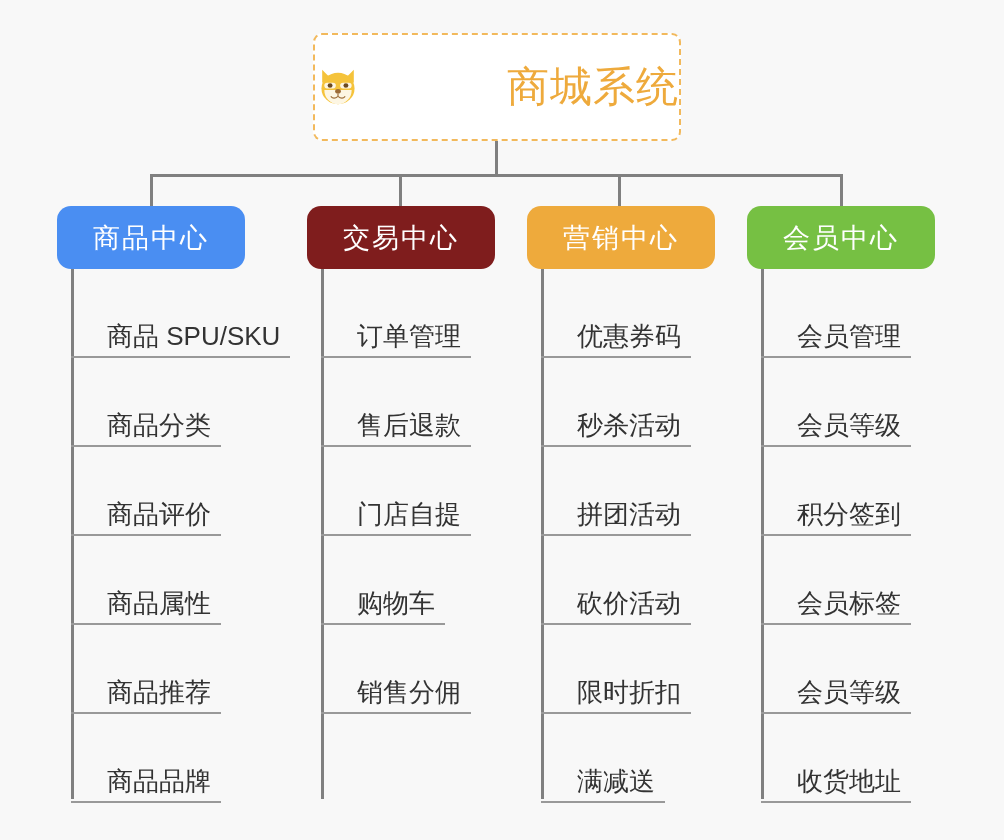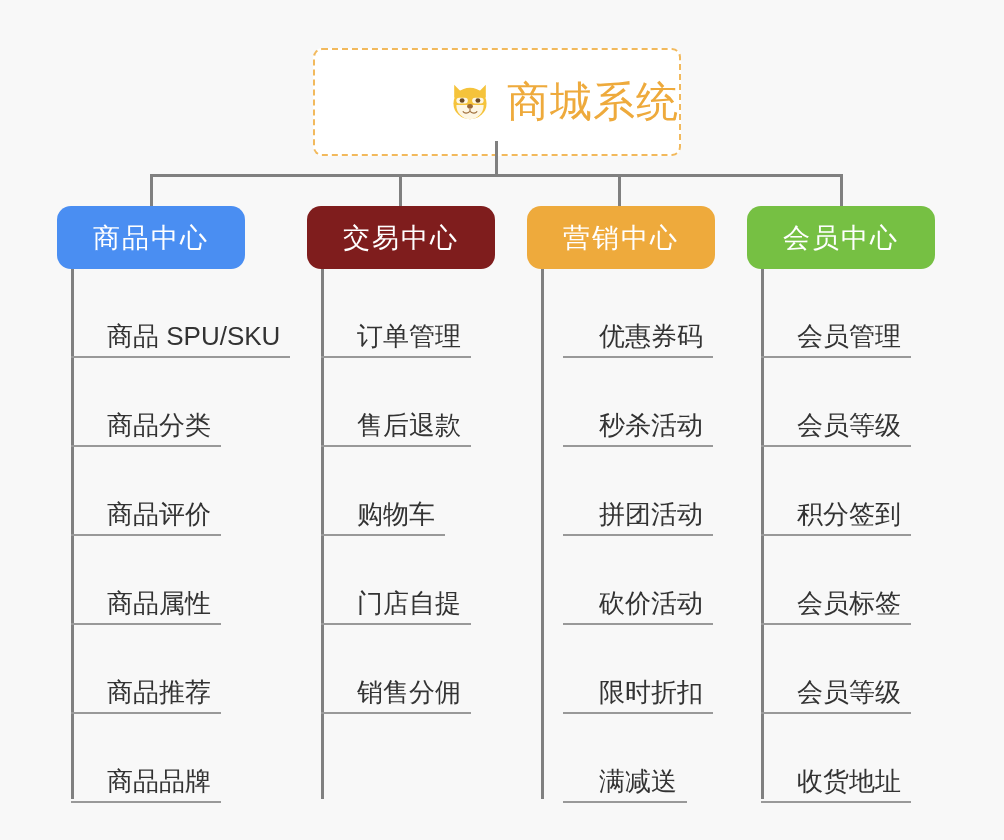--- a/index.html
+++ b/index.html
@@ -17,30 +17,30 @@
   #mindmap {
     position: relative;
     width: 1004px;
     height: 840px;
   }
 
   
   .root-node {
     position: absolute;
     left: 313px;
-    top: 48px;
+    top: 33px;
     width: 368px;
     height: 108px;
     box-sizing: border-box;
     background: #ffffff;
     border: 2px dashed #f2b95c;
     border-radius: 9px;
     display: flex;
     align-items: center;
-    justify-content: flex-end;
+    justify-content: space-between;
     gap: 14px;
   }
   .root-icon {
     width: 46px;
     height: 46px;
     flex: 0 0 auto;
     display: block;
   }
   .root-title {
     font-size: 42px;
@@ -124,21 +124,21 @@
 
   .leaf-list {
     position: absolute;
     top: 269px;
     padding: 0;
     margin: 0;
     list-style: none;
   }
   .leaf-list-0 { left: 71px; }
   .leaf-list-1 { left: 321px; }
-  .leaf-list-2 { left: 563px; }
+  .leaf-list-2 { left: 541px; }
   .leaf-list-3 { left: 761px; }
 
   .leaf-item {
     height: 89px;
     display: flex;
     align-items: flex-end;
     box-sizing: border-box;
   }
   .leaf-text {
     display: inline-block;
@@ -219,24 +219,24 @@
     </div>
   </div>
   <ul class="leaf-list leaf-list-1">
     <li class="leaf-item">
         <span class="leaf-text">订单管理</span>
       </li>
     <li class="leaf-item">
         <span class="leaf-text">售后退款</span>
       </li>
     <li class="leaf-item">
+        <span class="leaf-text">门店自提</span>
+      </li>
+    <li class="leaf-item">
         <span class="leaf-text">购物车</span>
-      </li>
-    <li class="leaf-item">
-        <span class="leaf-text">门店自提</span>
       </li>
     <li class="leaf-item">
         <span class="leaf-text">销售分佣</span>
       </li>
   </ul>
 
   <div class="column col-2">
     <div class="cat-box cat-box-2">
       <span>营销中心</span>
     </div>

